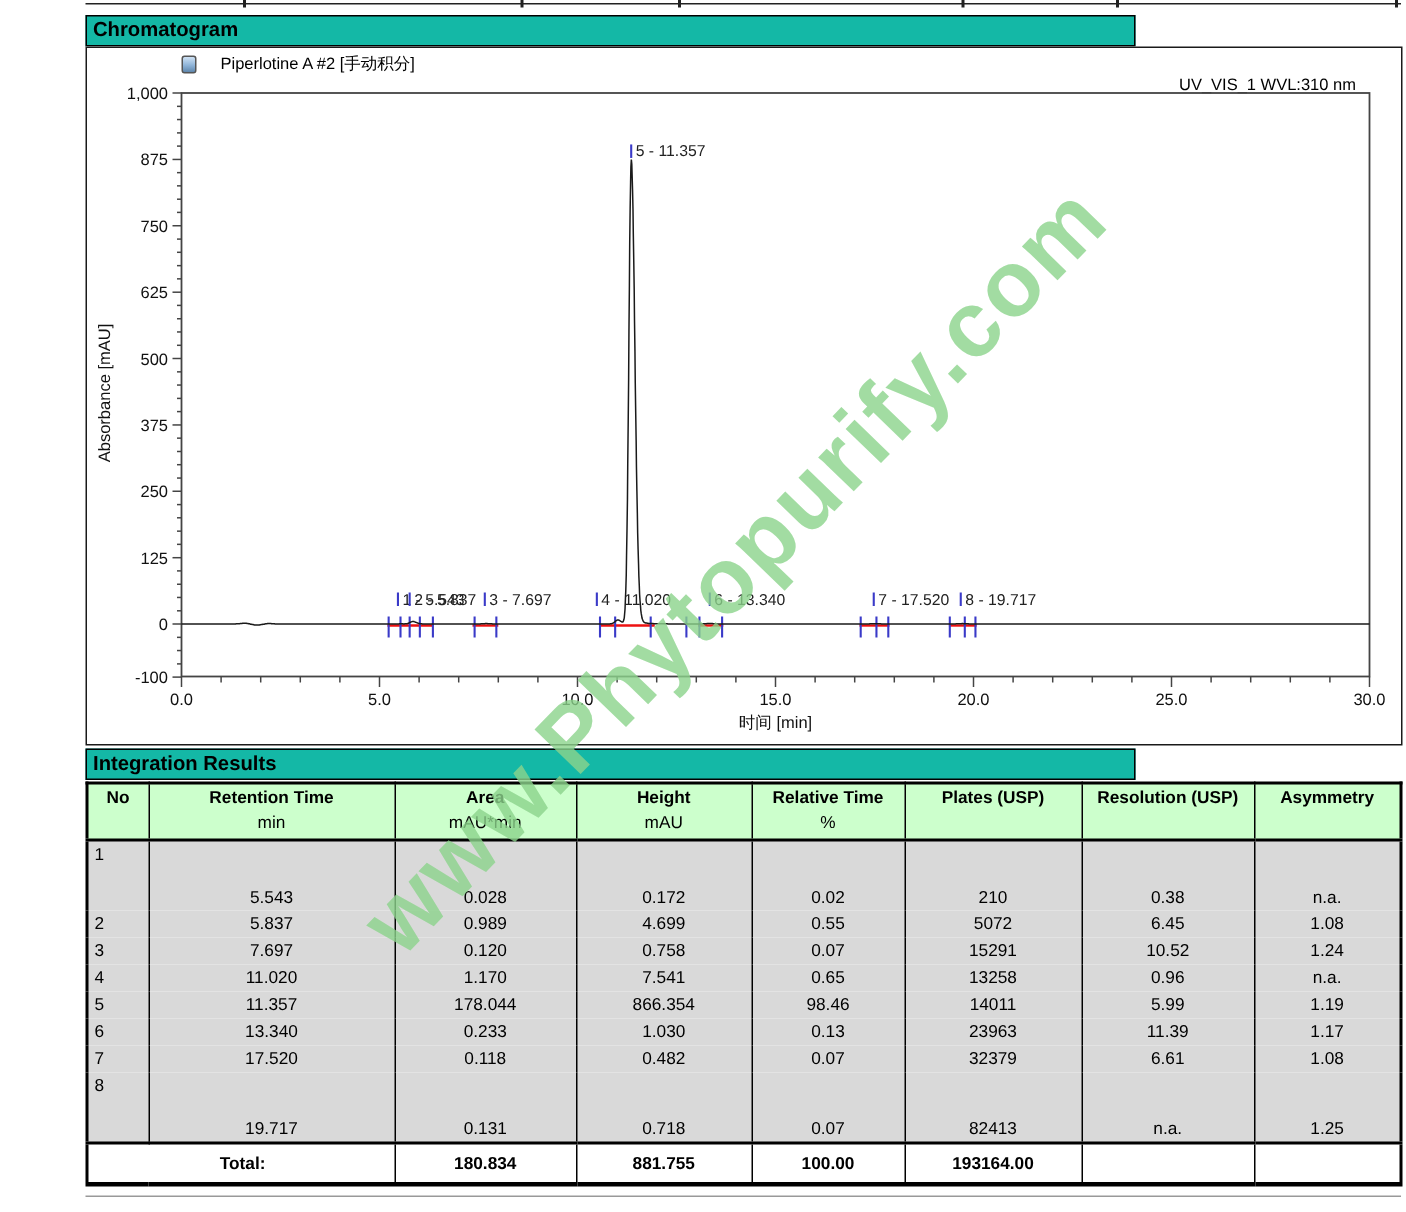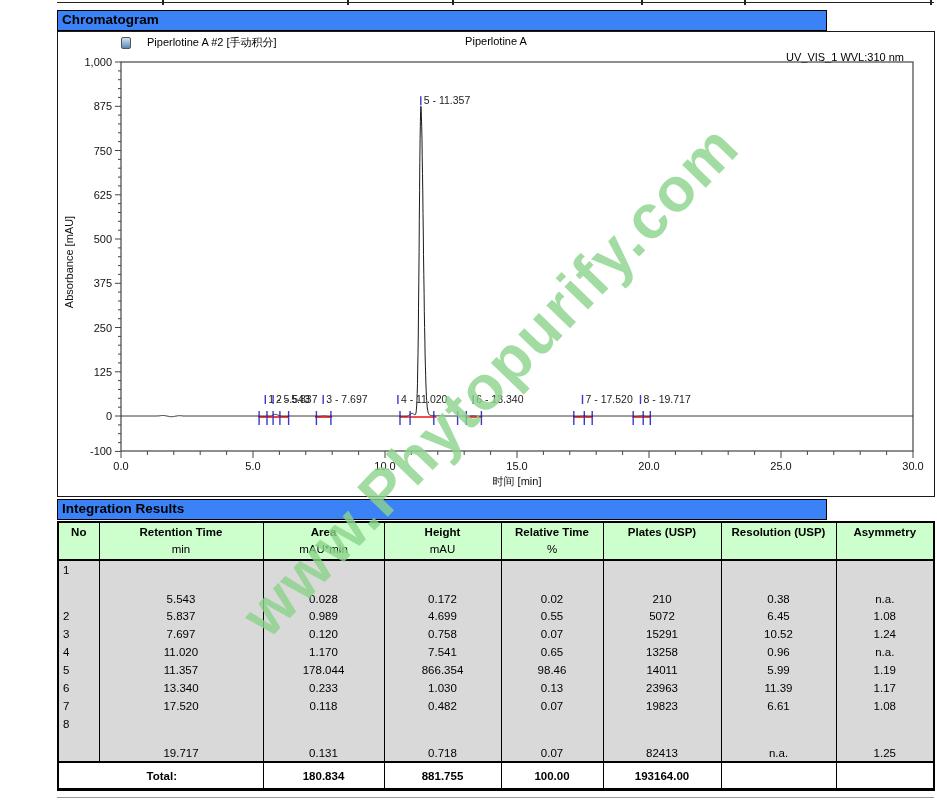--- a/index.html
+++ b/index.html
@@ -3,22 +3,22 @@
 <meta charset="utf-8">
 <style>
   html,body{margin:0;padding:0;}
   body{
     width:937px;height:808px;position:relative;overflow:hidden;
     background:#fff;font-family:"Liberation Sans",sans-serif;color:#000;
   }
   .top-rule{position:absolute;left:57px;top:2px;width:877px;height:1px;background:#222;}
   .top-tick{position:absolute;top:0;width:2px;height:5px;background:#222;}
   .section-bar{
-    position:absolute;left:57px;width:770px;height:21px;box-sizing:border-box;
-    background:#3b82f6;border:1.5px solid #000;
+    position:absolute;left:57px;width:700px;height:21px;box-sizing:border-box;
+    background:#14b8a6;border:1.5px solid #000;
     font-size:13.5px;font-weight:bold;line-height:18px;padding-left:4px;
   }
   .chart-box{
     position:absolute;left:57px;top:31px;width:878px;height:466px;box-sizing:border-box;
     border:1.5px solid #1a1a1a;background:#fff;
   }
   .chart-titles{position:absolute;top:3px;left:0;right:0;height:18px;font-size:11px;}
   .t-center{position:absolute;left:0;right:0;text-align:center;}
   .t-left{position:absolute;left:63px;top:0;display:flex;align-items:center;gap:16px;text-align:right;}
   .t-right{position:absolute;right:30px;top:16px;padding-left:34px;}
@@ -70,21 +70,20 @@
 <div class="top-tick" style="left:641px"></div>
 <div class="top-tick" style="left:744px"></div>
 <div class="top-tick" style="left:930px"></div>
 
 <div class="section-bar" style="top:10px">
   <span>Chromatogram</span>
 </div>
 
 <div class="chart-box">
   <div class="chart-titles">
-    <span class="t-center">Piperlotine A</span>
     <span class="t-left">
       <span class="vial-icon"></span>
       <span>Piperlotine A #2 [手动积分]</span>
     </span>
     <span class="t-right">UV_VIS_1 WVL:310 nm</span>
   </div>
   <div class="chart-svg" id="chart-svg-host"><svg width="876" height="442" viewBox="0 0 876 442" xmlns="http://www.w3.org/2000/svg" font-family="Liberation Sans, sans-serif">
         <g>
         <rect x="63" y="8" width="792" height="389" fill="none" stroke="#444" stroke-width="1.2"></rect>
         </g>
@@ -353,21 +352,21 @@
         <td>23963</td>
         <td>11.39</td>
         <td>1.17</td>
       </tr>
       <tr>
         <td class="no-col">7</td>
         <td>17.520</td>
         <td>0.118</td>
         <td>0.482</td>
         <td>0.07</td>
-        <td>19823</td>
+        <td>32379</td>
         <td>6.61</td>
         <td>1.08</td>
       </tr>
       <tr class="tall">
         <td class="no-col">8</td>
         <td>19.717</td>
         <td>0.131</td>
         <td>0.718</td>
         <td>0.07</td>
         <td>82413</td>

